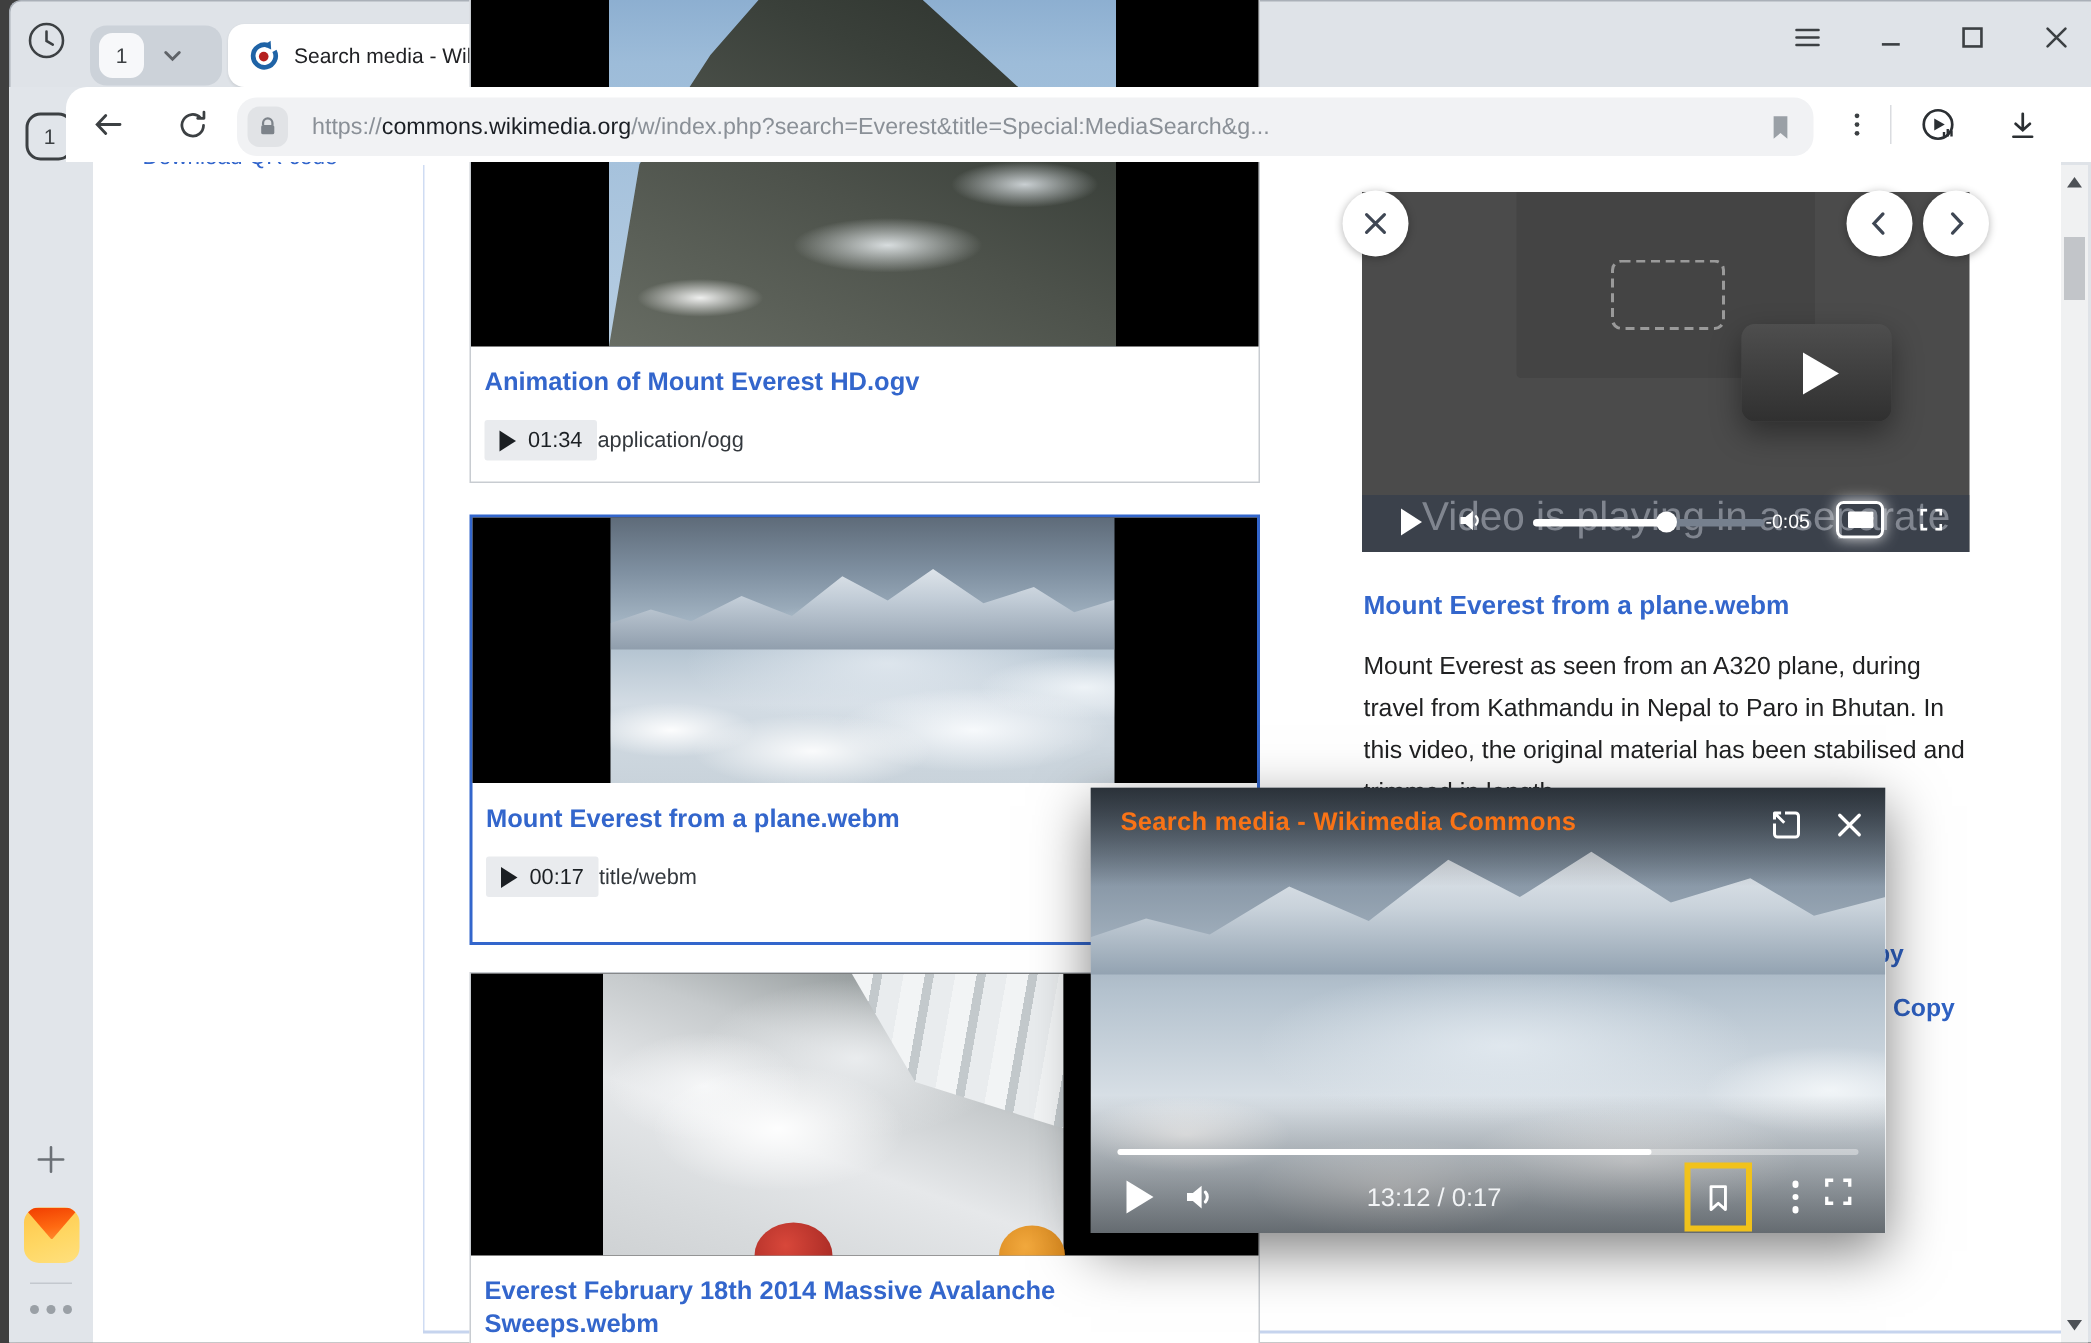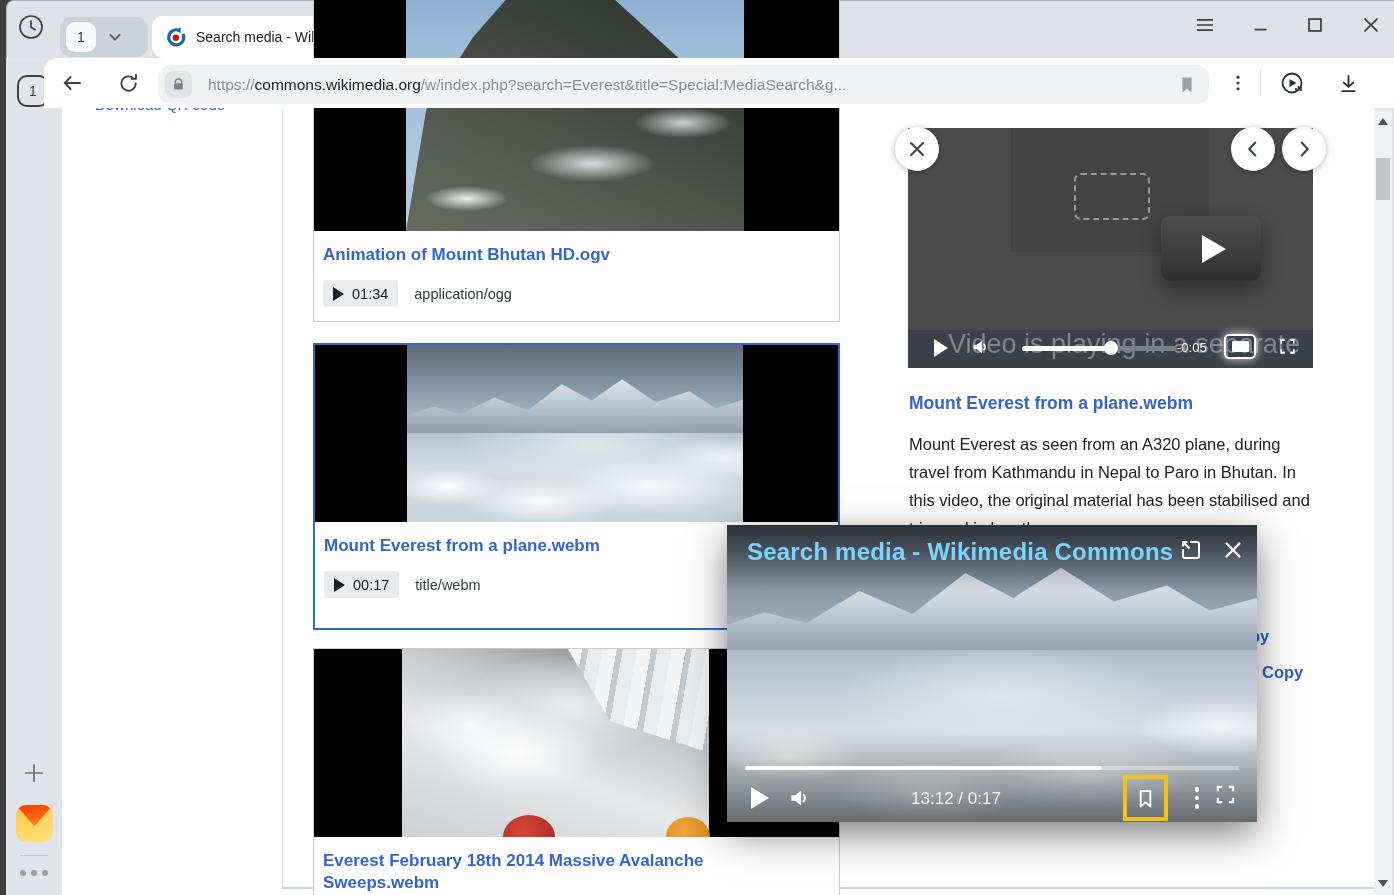--- a/index.html
+++ b/index.html
@@ -64,21 +64,21 @@
   .results-edge-v { position:absolute; left:282px; top:110px; height:778px; width:1px; background:#cfdcf3; }
   .results-edge-h { position:absolute; left:282px; top:887px; width:1092px; height:2px; background:#c6d4ee; }
 
   
   .card { position:absolute; left:313px; width:527px; background:#fff; border:1px solid #c8ccd1; }
   .card.selected { border:2px solid #3366cc; }
   .thumb { position:relative; width:100%; background:#000; overflow:hidden; }
   .thumb .art { position:absolute; top:0; bottom:0; left:92px; right:95px; }
   .card-body { padding:13px 10px 14px 9px; }
   .card-title { font-size:17px; font-weight:700; color:#3366cc; line-height:22px; }
-  .meta { display:flex; align-items:center; gap:16px; margin-top:14px; }
+  .meta { display:flex; align-items:center; margin-top:14px; }
   .dur-badge { display:flex; align-items:center; gap:8px; background:#e9ebee; border-radius:2px;
                height:27px; padding:0 10px; font-size:14.5px; color:#1b1f23; }
   .play-tri { width:0; height:0; border-left:11px solid #1b1f23; border-top:7px solid transparent; border-bottom:7px solid transparent; }
   .mime { font-size:14.5px; color:#33383d; }
 
   
   .art-peak { background:linear-gradient(180deg,#7ea3c9 0%,#9dbcd9 30%,#b6cde2 100%); }
   .art-peak .rock { position:absolute; inset:0;
       background:
         radial-gradient(60px 18px at 18% 88%, rgba(255,255,255,.9), rgba(255,255,255,0) 70%),
@@ -151,21 +151,21 @@
         radial-gradient(130px 46px at 38% 90%, rgba(255,255,255,.9), rgba(255,255,255,0) 72%),
         radial-gradient(160px 52px at 68% 84%, rgba(252,253,254,.92), rgba(255,255,255,0) 70%),
         radial-gradient(120px 42px at 93% 68%, rgba(246,249,251,.85), rgba(255,255,255,0) 70%),
         radial-gradient(220px 70px at 52% 58%, rgba(230,237,243,.8), rgba(230,237,243,0) 75%),
         linear-gradient(180deg,#56626f 0%,#76heat 0%,#76play 0%,#76play 0%,#8a99a8 22%,#b4c2ce 46%,#dbe2e8 72%,#ccd5dc 100%); }
   .pip-peaks { position:absolute; left:0; right:0; top:12%; height:30%;
       background:linear-gradient(180deg,#f4f7fa 0%,#cdd6de 50%,#90a0af 100%);
       clip-path:polygon(0 72%,7% 58%,15% 70%,25% 34%,35% 60%,45% 14%,54% 42%,63% 8%,73% 46%,83% 28%,91% 56%,100% 42%,100% 100%,0 100%); opacity:.92; }
   .pip-top { position:absolute; left:0; top:0; right:0; height:66px;
       background:linear-gradient(180deg,rgba(16,20,24,.62),rgba(16,20,24,0)); }
-  .pip-title { position:absolute; left:20px; top:13px; font-size:24px; font-weight:700; color:#7dd3fc; letter-spacing:.2px; }
+  .pip-title { position:absolute; left:20px; top:13px; font-size:17px; font-weight:700; color:#f97316; letter-spacing:.2px; }
   .pip-bottom { position:absolute; left:0; bottom:0; right:0; height:92px;
       background:linear-gradient(0deg,rgba(16,20,24,.55),rgba(16,20,24,0)); }
   .pip-prog { position:absolute; left:18px; top:241px; width:494px; height:4px; background:rgba(255,255,255,.38); border-radius:2px; }
   .pip-prog i { display:block; width:72%; height:100%; background:#fff; border-radius:2px; }
   .pip-play { position:absolute; left:24px; top:262px; width:0; height:0;
       border-left:18px solid #fff; border-top:11px solid transparent; border-bottom:11px solid transparent; }
   .pip-time { position:absolute; left:164px; top:264px; width:130px; text-align:center; font-size:17px; color:#f2f4f6; }
   .pip-bm { position:absolute; left:396px; top:250px; width:45px; height:46px; border:4px solid #f1c21b;
             display:flex; align-items:center; justify-content:center; }
   .pip-dots { position:absolute; left:458px; top:258px; width:24px; height:30px; display:flex; flex-direction:column; align-items:center; justify-content:center; gap:4px; }
@@ -246,21 +246,21 @@
   <div class="results-edge-v"></div>
   <div class="results-edge-h"></div>
 
   <div class="card" style="top:-40px; height:362px;">
     <div class="thumb" style="height:270px;">
       <div class="art art-peak">
           <div class="rock"></div>
         </div>
     </div>
     <div class="card-body">
-      <div class="card-title">Animation of Mount Bhutan HD.ogv</div>
+      <div class="card-title">Animation of Mount Everest HD.ogv</div>
       <div class="meta">
         <div class="dur-badge">
           <i class="play-tri"></i>
           <span>01:34</span>
         </div>
         <span class="mime">application/ogg</span>
       </div>
     </div>
   </div>
 

